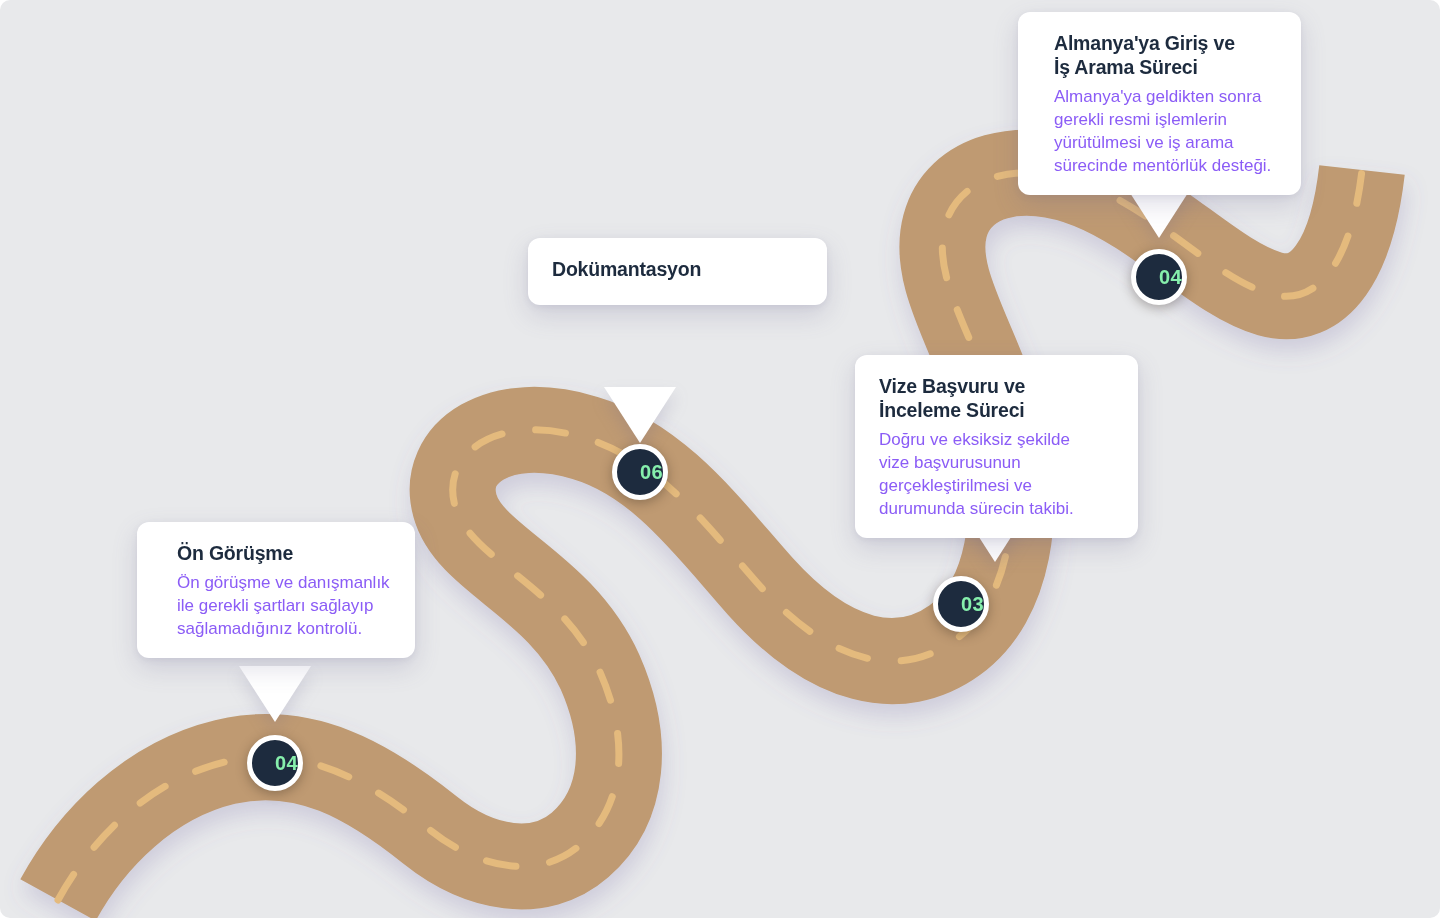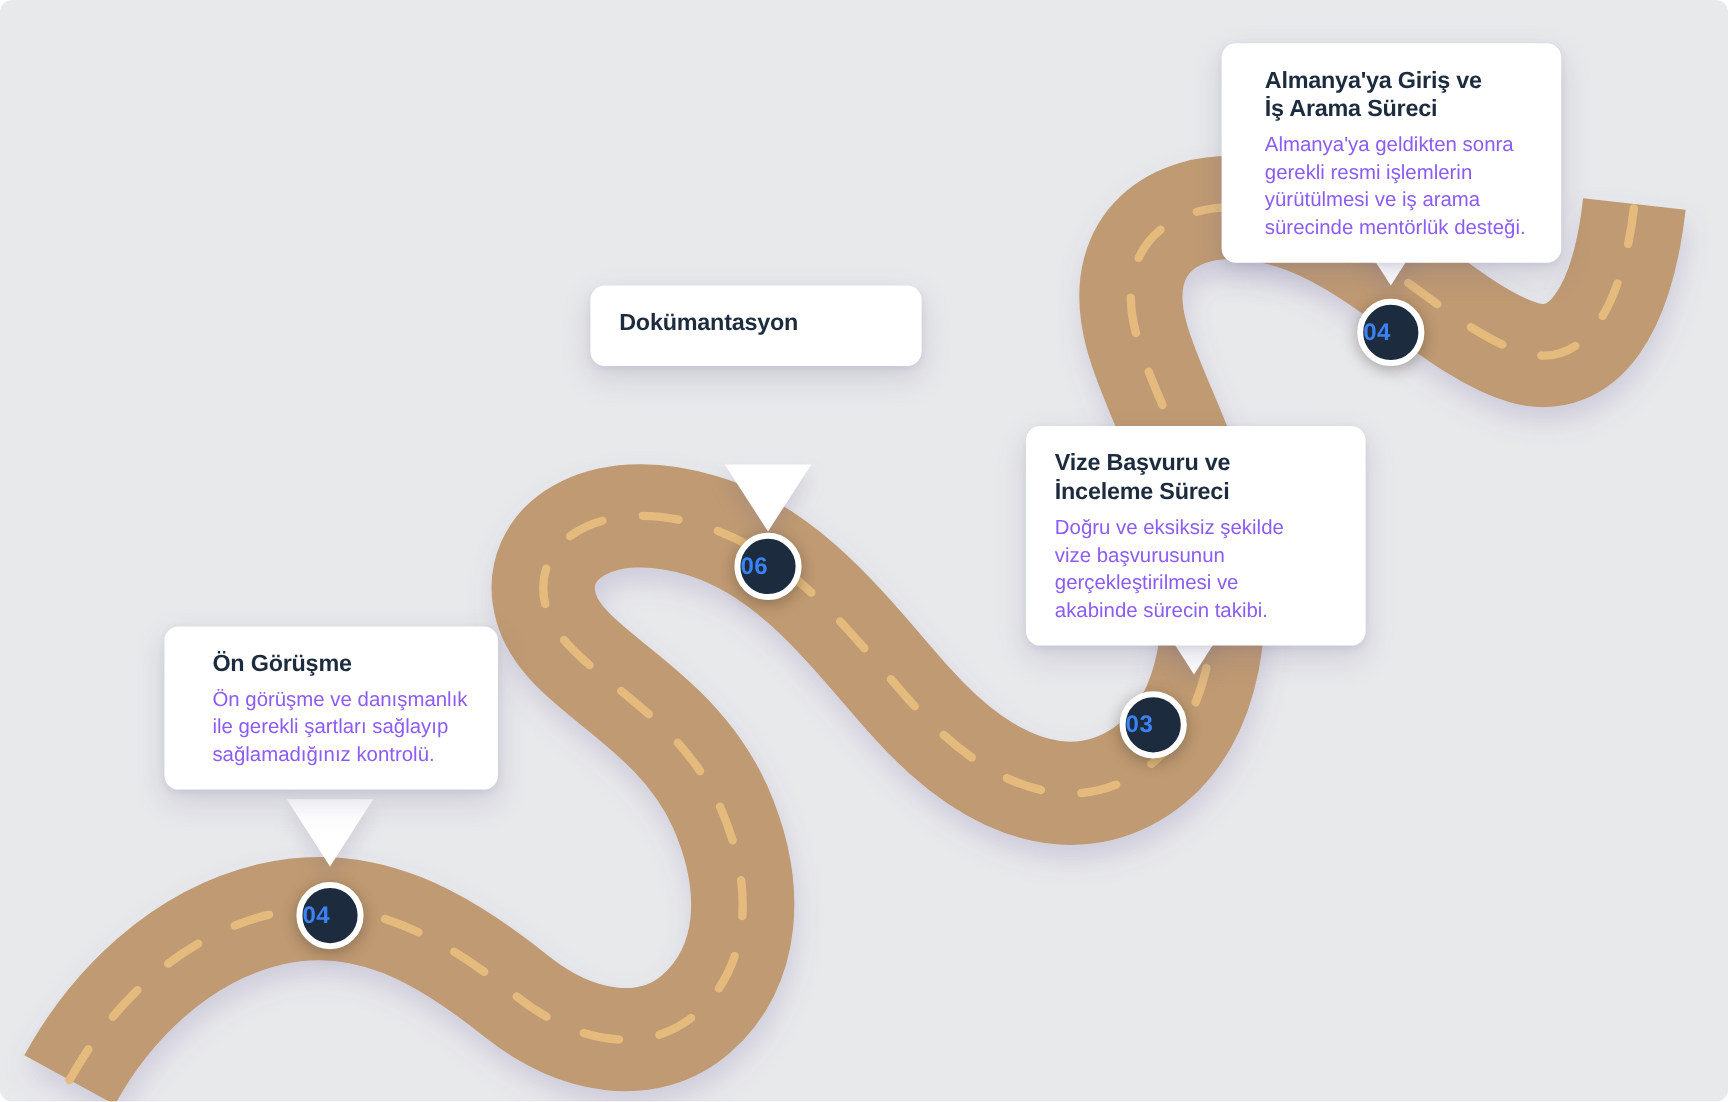--- a/index.html
+++ b/index.html
@@ -65,22 +65,22 @@
   .badge {
     position: absolute;
     width: 56px;
     height: 56px;
     border-radius: 50%;
     background: #1d2b3e;
     border: 5px solid #ffffff;
     box-sizing: border-box;
     display: flex;
     align-items: center;
-    justify-content: flex-start;
-    color: #3b82f6;
+    justify-content: flex-end;
+    color: #86efac;
     font-size: 20px;
     font-weight: 700;
     letter-spacing: 0.4px;
     z-index: 30;
     box-shadow: 0 3px 12px rgba(45, 35, 25, 0.35);
   }
 </style>
 </head>
 <body>
 
@@ -130,42 +130,42 @@
     <h3 class="card-title">Ön Görüşme</h3>
     <p class="card-body">Ön görüşme ve danışmanlık
 ile gerekli şartları sağlayıp
 sağlamadığınız kontrolü.</p>
   </div>
   <div class="card-tail" style="left:239px; top:666px;"></div>
   <div class="badge" style="left:247px; top:735px;">
     <span>04</span>
   </div>
 
-  <div class="card" style="left:492px; top:238px; width:276px;">
+  <div class="card" style="left:528px; top:238px; width:299px;">
     <h3 class="card-title">Dokümantasyon</h3>
   </div>
   <div class="card-tail" style="left:604px; top:387px;"></div>
   <div class="badge" style="left:612px; top:444px;">
     <span>06</span>
   </div>
 
   <div class="card" style="left:855px; top:355px; width:283px;">
     <h3 class="card-title">Vize Başvuru ve
 İnceleme Süreci</h3>
     <p class="card-body">Doğru ve eksiksiz şekilde
 vize başvurusunun
 gerçekleştirilmesi ve
-akabinde sürecin takibi.</p>
+durumunda sürecin takibi.</p>
   </div>
   <div class="card-tail" style="left:959px; top:506px;"></div>
   <div class="badge" style="left:933px; top:576px;">
     <span>03</span>
   </div>
 
-  <div class="card" style="left:1018px; top:36px; width:283px;padding-left:36px;">
+  <div class="card" style="left:1018px; top:12px; width:283px;padding-left:36px;">
     <h3 class="card-title">Almanya'ya Giriş ve
 İş Arama Süreci</h3>
     <p class="card-body">Almanya'ya geldikten sonra
 gerekli resmi işlemlerin
 yürütülmesi ve iş arama
 sürecinde mentörlük desteği.</p>
   </div>
   <div class="card-tail" style="left:1123px; top:182px;"></div>
   <div class="badge" style="left:1131px; top:249px;">
     <span>04</span>

